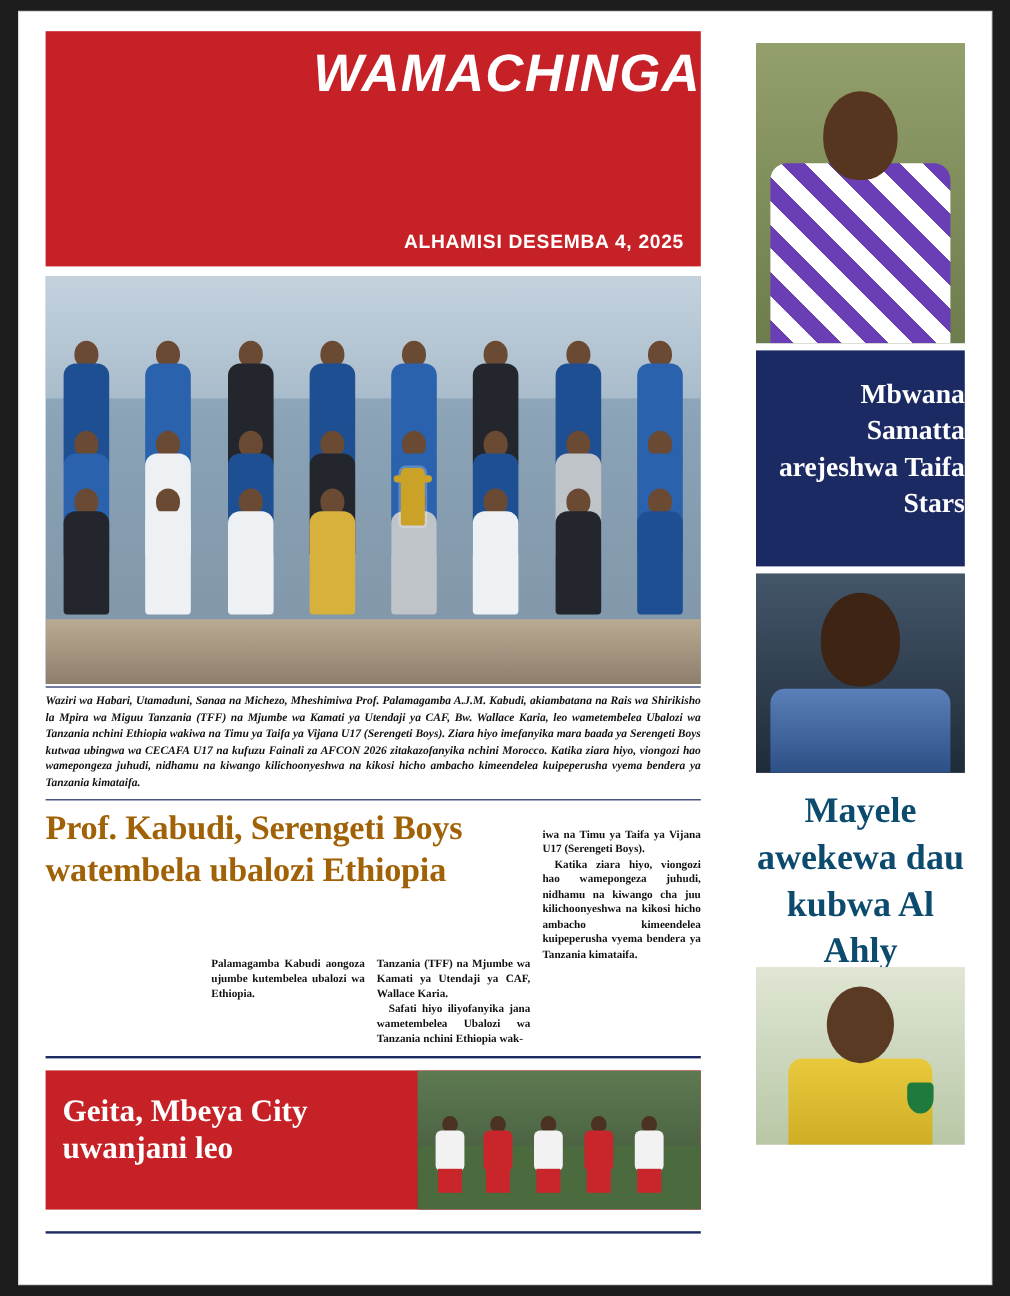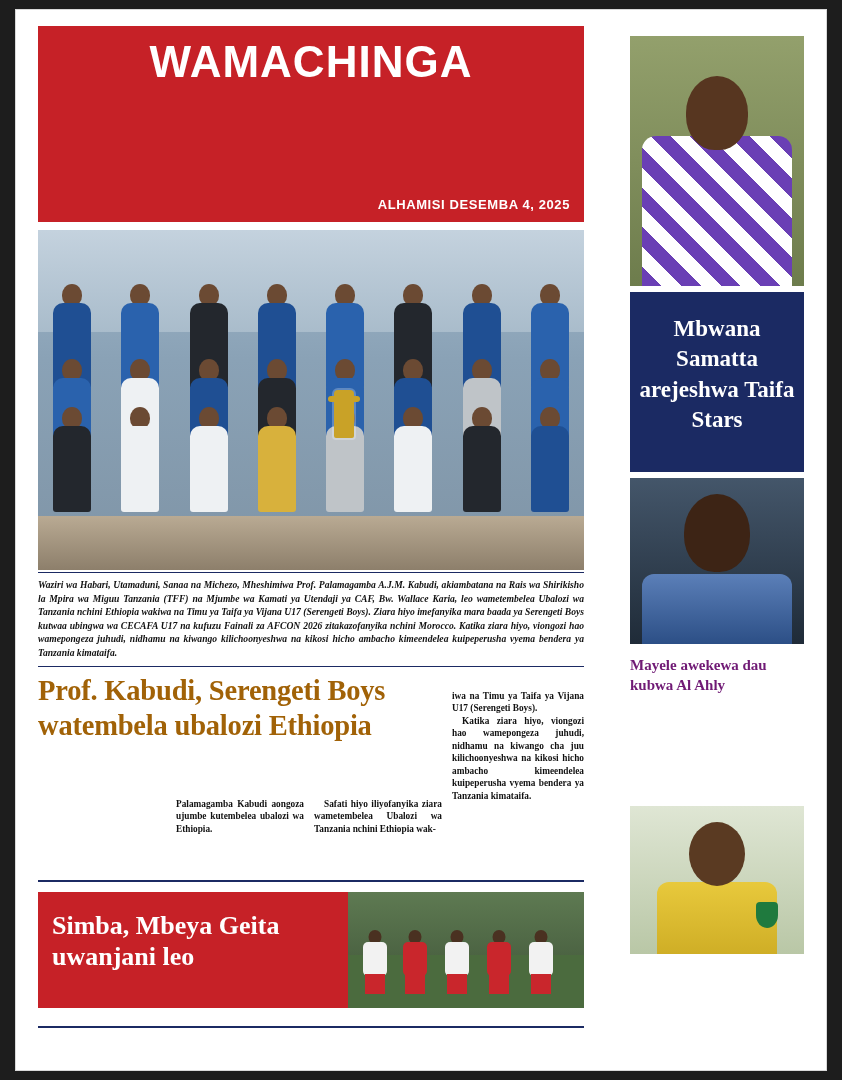--- a/index.html
+++ b/index.html
@@ -45,23 +45,24 @@
     width: 546px;
     height: 196px;
     background: #c62127;
     overflow: hidden;
   }
   .masthead-wamachinga {
     position: absolute;
     left: 0;
     top: 14px;
     width: 546px;
-    text-align: center;
+    text-align: right;
     font-family: "Liberation Sans", sans-serif;
     font-weight: bold;
+    font-style: italic;
     font-size: 44px;
     letter-spacing: 1px;
     color: #ffffff;
     line-height: 1;
   }
   .masthead-spoti {
     position: absolute;
     left: 0;
     top: 38px;
     width: 546px;
@@ -70,21 +71,21 @@
     font-weight: bold;
     font-size: 150px;
     color: #ffffff;
     line-height: 1;
     letter-spacing: -4px;
   }
   .masthead-date {
     position: absolute;
     right: 14px;
     bottom: 10px;
-    font-size: 13px;
+    font-size: 16px;
     font-weight: bold;
     letter-spacing: 0.6px;
     color: #ffffff;
   }
 
   
   .main-photo {
     position: absolute;
     left: 0;
     top: 204px;
@@ -321,21 +322,21 @@
     border-radius: 50% 50% 46% 46%;
     background: #573620;
   }
 
   .box-samatta {
     top: 266px; height: 180px;
     background: #1b2a63;
   }
   .box-samatta .txt {
     position: absolute; left: 0; top: 22px; width: 174px;
-    text-align: center;
+    text-align: right;
     font-family: "Liberation Serif", serif;
     font-weight: bold;
     font-size: 23px;
     line-height: 1.32;
     color: #ffffff;
   }
 
   .photo-mayele {
     top: 452px; height: 166px;
     background: #2a3a4a;
@@ -357,25 +358,26 @@
     background: linear-gradient(#5b7fb8, #2c4f86);
     border-radius: 12px 12px 0 0;
   }
 
   .box-mayele {
     top: 624px; height: 148px;
     background: #ffffff;
   }
   .box-mayele .txt {
     position: absolute; left: 0; top: 6px; width: 174px;
-    font-family: "Liberation Serif", serif;
-    font-weight: bold;
-    font-size: 15px;
+    text-align: center;
+    font-family: "Liberation Serif", serif;
+    font-weight: bold;
+    font-size: 30px;
     line-height: 1.3;
-    color: #701a75;
+    color: #0c4a6e;
   }
 
   .photo-geita {
     top: 780px; height: 148px;
     background: #e9e2cf;
     overflow: hidden;
   }
   .photo-geita .bg {
     position: absolute; left: 0; top: 0; width: 100%; height: 100%;
     background: linear-gradient(#dfe6d4, #b9c7a6);
@@ -539,32 +541,33 @@
 
       <div class="rule-thin" style="top:640px;"></div>
 
       <div class="headline">Prof. Kabudi,  Serengeti Boys watembela ubalozi Ethiopia</div>
 
       <div class="body-cols">
         <div class="bcol" id="bcol2">
           <p class="first">Palamagamba Kabudi aongoza ujumbe kutembelea ubalozi wa Ethiopia.</p>
         </div>
         <div class="bcol" id="bcol3">
-          <p>Safati hiyo iliyofanyika ziara wametembelea Ubalozi wa Tanzania nchini Ethiopia wak-</p>
+          <p class="first">Tanzania (TFF) na Mjumbe wa Kamati ya Utendaji ya CAF, Wallace Karia.</p>
+          <p>Safati hiyo iliyofanyika jana wametembelea Ubalozi wa Tanzania nchini Ethiopia wak-</p>
         </div>
         <div class="bcol" id="bcol4">
           <p class="first">iwa na Timu ya Taifa ya Vijana U17 (Serengeti Boys).</p>
           <p>Katika ziara hiyo, viongozi hao wamepongeza juhudi, nidhamu na kiwango cha juu kilichoonyeshwa na kikosi hicho ambacho kimeendelea kuipeperusha vyema bendera ya Tanzania kimataifa.</p>
         </div>
       </div>
 
       <div class="rule-thin" style="top:854px;height:2px;"></div>
 
       <div class="promo">
-        <div class="promo-text">Simba, Mbeya Geita uwanjani leo</div>
+        <div class="promo-text">Geita, Mbeya City uwanjani leo</div>
         <div class="promo-photo">
           <div class="pitch"></div>
           <div class="pl" style="left:14px;">
               <span class="h"></span>
               <span class="t"></span>
               <span class="s"></span>
             </div>
           <div class="pl red" style="left:54px;">
               <span class="h"></span>
               <span class="t"></span>

